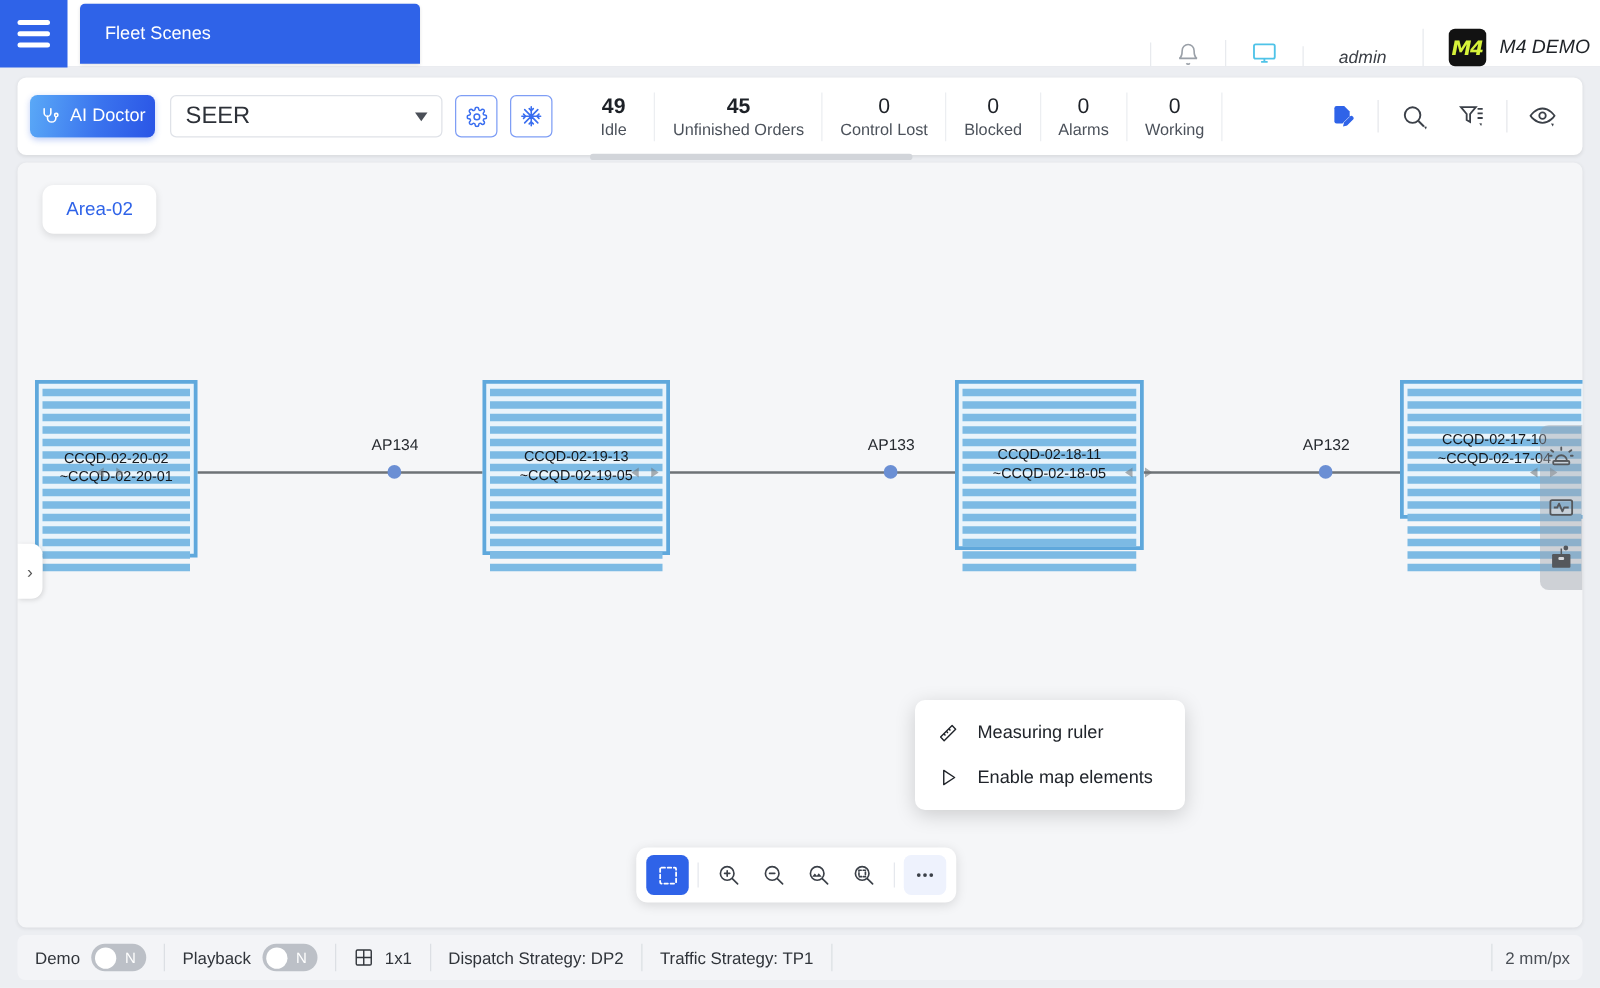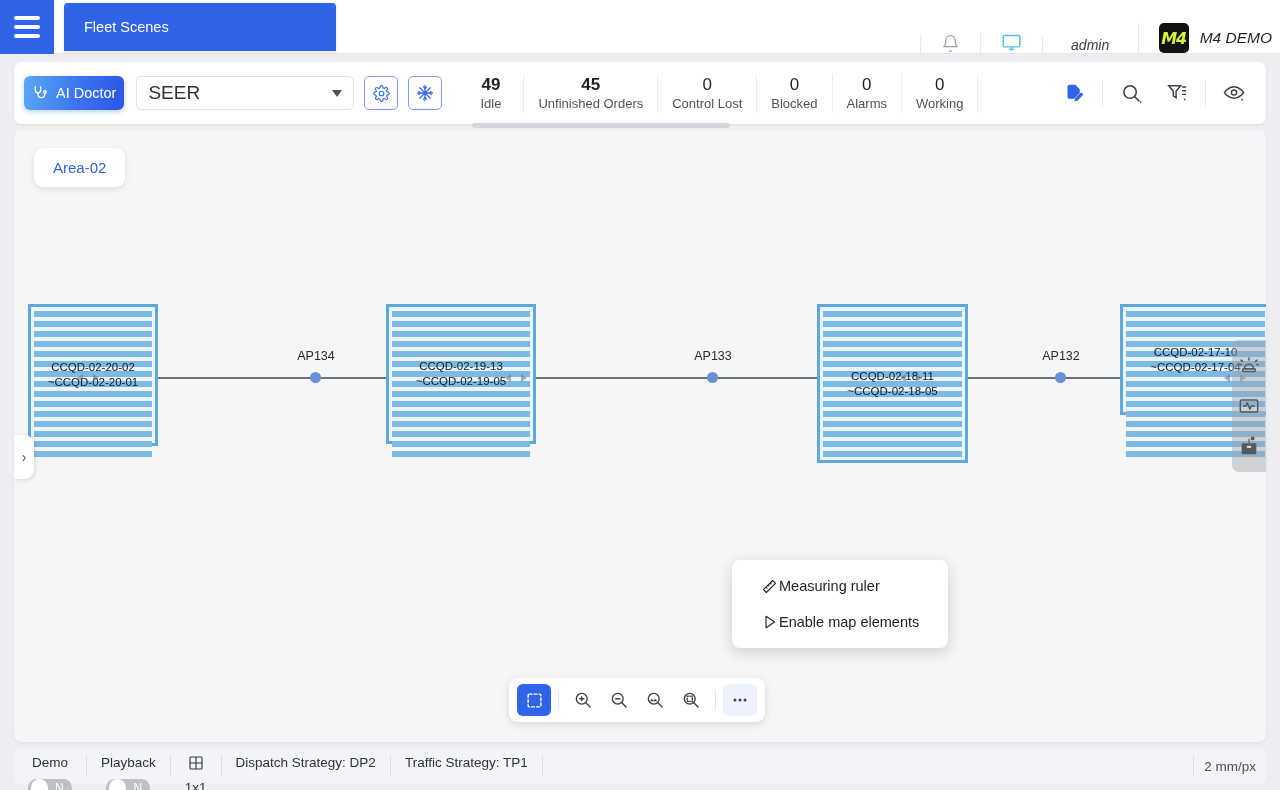--- a/index.html
+++ b/index.html
@@ -137,22 +137,22 @@
   }
   .rail-icon { width: 26px; height: 26px; display:flex; align-items:center; justify-content:center; cursor:pointer; }
 
   
   .ctx-menu {
     position: absolute; left: 718px; top: 430px; width: 216px;
     background: #fff; border-radius: 8px; padding: 8px 0;
     box-shadow: 0 4px 16px rgba(0,0,0,.17);
   }
   .ctx-item {
-    display: flex; align-items: center; height: 36px;
-    padding: 0 28px; font-size: 14.5px; color: #20242a; cursor: pointer;
+    display: flex; align-items: center; gap: 14px; height: 36px;
+    padding: 0 17px; font-size: 14.5px; color: #20242a; cursor: pointer;
   }
   .ctx-item.danger { color: #e8452c; }
   .ctx-ico { width: 19px; display:flex; align-items:center; justify-content:center; }
 
   
   .map-tools {
     position: absolute; left: 495px; top: 548px; height: 44px;
     background: #fff; border-radius: 9px; display: flex; align-items: center;
     padding: 0 8px; gap: 2px; box-shadow: 0 2px 9px rgba(0,0,0,.13);
   }
@@ -162,21 +162,21 @@
   .mt-btn.soft { background: #eef2fd; }
   .mt-div { width: 1px; height: 20px; background: #e5e8ed; margin: 0 5px; }
 
   
   .statusbar {
     position: absolute; left: 14px; top: 748px; width: 1252px; height: 36px;
     background: #f3f4f7; border-radius: 6px; display: flex; align-items: center;
     font-size: 13.5px; color: #30343a;
   }
   .sb-cell { display: flex; align-items: center; gap: 9px; padding: 0 14px; height: 22px;
-             border-right: 1px solid #dcdfe4; white-space: nowrap; flex-direction: column; }
+             border-right: 1px solid #dcdfe4; white-space: nowrap; }
   .toggle { width: 44px; height: 22px; border-radius: 11px; background: #bcc0c7;
             display:flex; align-items:center; cursor:pointer; padding: 0 3px; }
   .toggle .knob { width: 17px; height: 17px; border-radius: 50%; background:#fff; }
   .toggle .tlbl { margin-left: 7px; font-size: 12px; color: #fff; }
   .sb-right { margin-left: auto; padding: 0 10px; color: #4a4f56; font-size: 13.5px;
               border-left: 1px solid #dcdfe4; height: 22px; display:flex; align-items:center; }
   svg { display: block; }
 </style>
 </head>
 <body>
@@ -363,21 +363,21 @@
           <i></i>
           <i></i>
           <i></i>
       </div>
       <div class="shelf-label">
         <div>CCQD-02-19-13</div>
         <div>~CCQD-02-19-05</div>
       </div>
     </div>
 
-    <div class="shelf" style="left:803px; top:174px; width:151px; height:159px;">
+    <div class="shelf" style="left:750px; top:174px; width:151px; height:136px;">
       <div class="stripes">
         <i></i>
           <i></i>
           <i></i>
           <i></i>
           <i></i>
           <i></i>
           <i></i>
           <i></i>
           <i></i>

